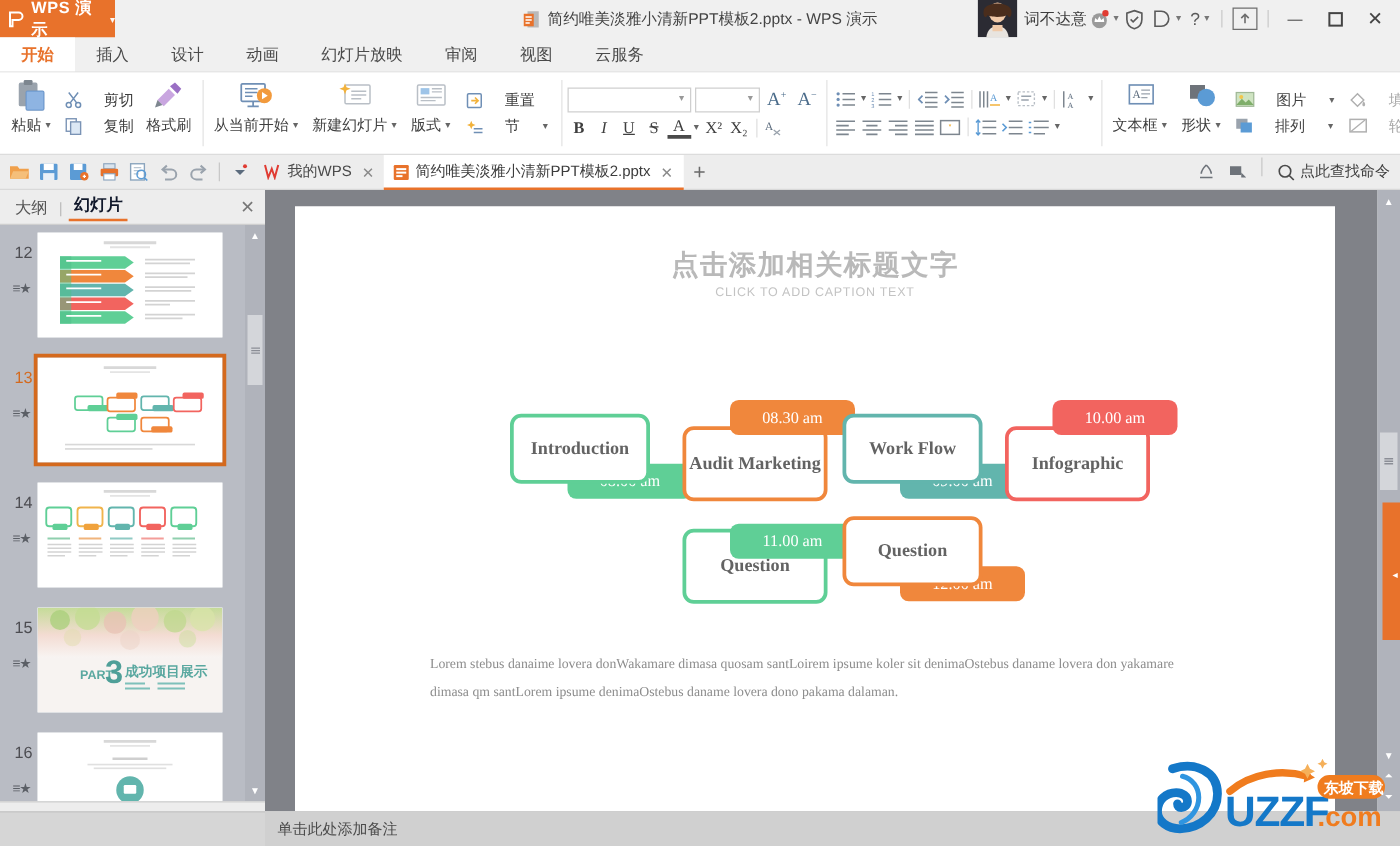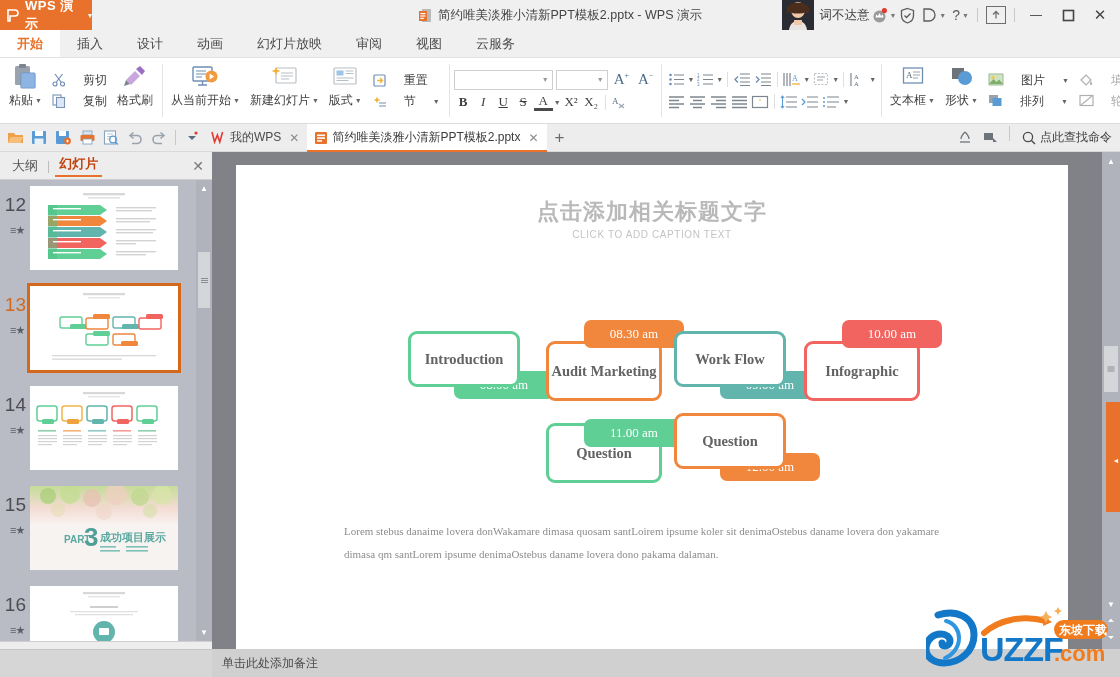--- a/index.html
+++ b/index.html
@@ -84,26 +84,26 @@
   .dtab.active::after { content:""; position:absolute; left:0; right:0; bottom:0; height:2px; background:#e8722b; }
   .dtab .x { font-size:12px; color:#8a8a8a; margin-left:4px; }
   .plus-tab { width:26px; height:28px; display:flex; align-items:center; justify-content:center; font-size:17px; color:#6a6a6a; }
   .qat-right { margin-left:auto; display:flex; gap:2px; padding-right:8px; }
   .findcmd { display:flex; align-items:center; gap:4px; font-size:12px; color:#3c3c3c; padding-left:6px; }
 
   
   .leftpanel { position:absolute; left:0; top:152px; width:212px; bottom:0; background:#b9bcc4; }
   .lp-head { height:28px; background:#ededed; display:flex; align-items:center; padding:0 8px; border-bottom:1px solid #cfcfcf; }
   .lp-tab { font-size:13px; color:#555; padding:0 4px; }
-  .lp-tab.act { color:#c2410c; font-weight:bold; border-bottom:2px solid #e8722b; padding-bottom:2px; }
+  .lp-tab.act { color:#0f172a; font-weight:bold; border-bottom:2px solid #e8722b; padding-bottom:2px; }
   .lp-div { color:#bbb; margin:0 5px; }
   .lp-x { margin-left:auto; font-size:14px; color:#777; }
   .thumbs { position:absolute; left:0; top:28px; right:0; bottom:36px; overflow:hidden; }
   .thumbrow { display:flex; align-items:flex-start; padding:6px 0 0 0; height:100px; position:relative; }
-  .tnum { width:30px; text-align:right; font-size:19px; color:#4d4d52; padding-right:4px; padding-top:8px; }
+  .tnum { width:30px; text-align:right; font-size:13px; color:#4d4d52; padding-right:4px; padding-top:8px; }
   .tstar { position:absolute; left:10px; top:46px; font-size:11px; color:#5b5f66; letter-spacing:-1px; }
   .tcard { width:148px; height:84px; background:#fff; position:relative; overflow:hidden; }
   .tcard.sel { outline:3px solid #d4691d; outline-offset:0px; }
   .lp-scroll { position:absolute; right:0; top:28px; width:16px; bottom:36px; background:#b0b3bb; }
   .lps-up,.lps-dn { width:16px; height:17px; display:flex; align-items:center; justify-content:center; color:#fff; font-size:8px; }
   .lps-thumb { position:absolute; left:2px; top:72px; width:12px; height:56px; background:#d4d6da; display:flex; align-items:center; justify-content:center; }
   .lp-foot { position:absolute; left:0; right:0; bottom:0; height:36px; background:#ededed; border-top:1px solid #cfcfcf; display:flex; align-items:center; justify-content:center; }
   .addslide { width:56px; height:20px; background:#fff; border:1px solid #c9a98a; color:#d4691d; display:flex; align-items:center; justify-content:center; font-size:15px; }
 
   

